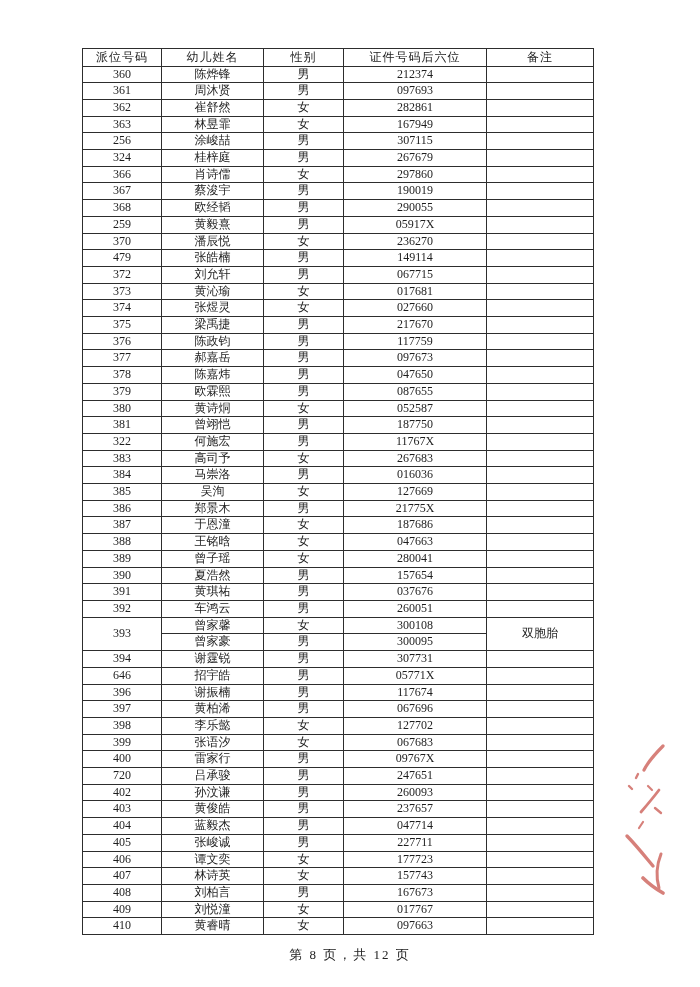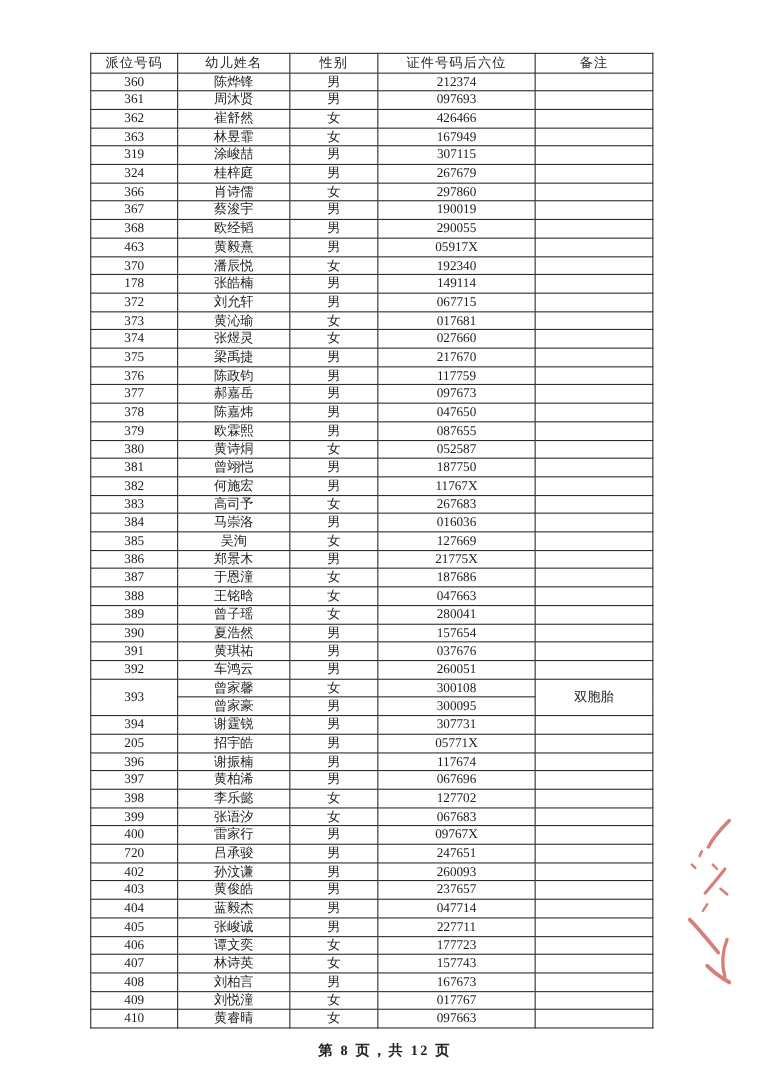--- a/index.html
+++ b/index.html
@@ -45,21 +45,20 @@
   }
   .footer {
     position: absolute;
     left: 0;
     top: 946px;
     width: 700px;
     text-align: center;
     font-size: 13px;
     color: #222222;
     letter-spacing: 2px;
-    font-weight: bold;
   }
   .stamp {
     position: absolute;
     right: 0;
     top: 742px;
     width: 48px;
     height: 158px;
     pointer-events: none;
   }
 </style>
@@ -97,32 +96,32 @@
           <td>361</td>
           <td>周沐贤</td>
           <td>男</td>
           <td>097693</td>
           <td></td>
         </tr>
         <tr>
           <td>362</td>
           <td>崔舒然</td>
           <td>女</td>
-          <td>426466</td>
+          <td>282861</td>
           <td></td>
         </tr>
         <tr>
           <td>363</td>
           <td>林昱霏</td>
           <td>女</td>
           <td>167949</td>
           <td></td>
         </tr>
         <tr>
-          <td>319</td>
+          <td>256</td>
           <td>涂峻喆</td>
           <td>男</td>
           <td>307115</td>
           <td></td>
         </tr>
         <tr>
           <td>324</td>
           <td>桂梓庭</td>
           <td>男</td>
           <td>267679</td>
@@ -143,35 +142,35 @@
           <td></td>
         </tr>
         <tr>
           <td>368</td>
           <td>欧经韬</td>
           <td>男</td>
           <td>290055</td>
           <td></td>
         </tr>
         <tr>
-          <td>463</td>
+          <td>259</td>
           <td>黄毅熹</td>
           <td>男</td>
           <td>05917X</td>
           <td></td>
         </tr>
         <tr>
           <td>370</td>
           <td>潘辰悦</td>
           <td>女</td>
-          <td>192340</td>
-          <td></td>
-        </tr>
-        <tr>
-          <td>178</td>
+          <td>236270</td>
+          <td></td>
+        </tr>
+        <tr>
+          <td>479</td>
           <td>张皓楠</td>
           <td>男</td>
           <td>149114</td>
           <td></td>
         </tr>
         <tr>
           <td>372</td>
           <td>刘允轩</td>
           <td>男</td>
           <td>067715</td>
@@ -234,21 +233,21 @@
           <td></td>
         </tr>
         <tr>
           <td>381</td>
           <td>曾翊恺</td>
           <td>男</td>
           <td>187750</td>
           <td></td>
         </tr>
         <tr>
-          <td>382</td>
+          <td>322</td>
           <td>何施宏</td>
           <td>男</td>
           <td>11767X</td>
           <td></td>
         </tr>
         <tr>
           <td>383</td>
           <td>高司予</td>
           <td>女</td>
           <td>267683</td>
@@ -330,21 +329,21 @@
           <td>300095</td>
         </tr>
         <tr>
           <td>394</td>
           <td>谢霆锐</td>
           <td>男</td>
           <td>307731</td>
           <td></td>
         </tr>
         <tr>
-          <td>205</td>
+          <td>646</td>
           <td>招宇皓</td>
           <td>男</td>
           <td>05771X</td>
           <td></td>
         </tr>
         <tr>
           <td>396</td>
           <td>谢振楠</td>
           <td>男</td>
           <td>117674</td>

